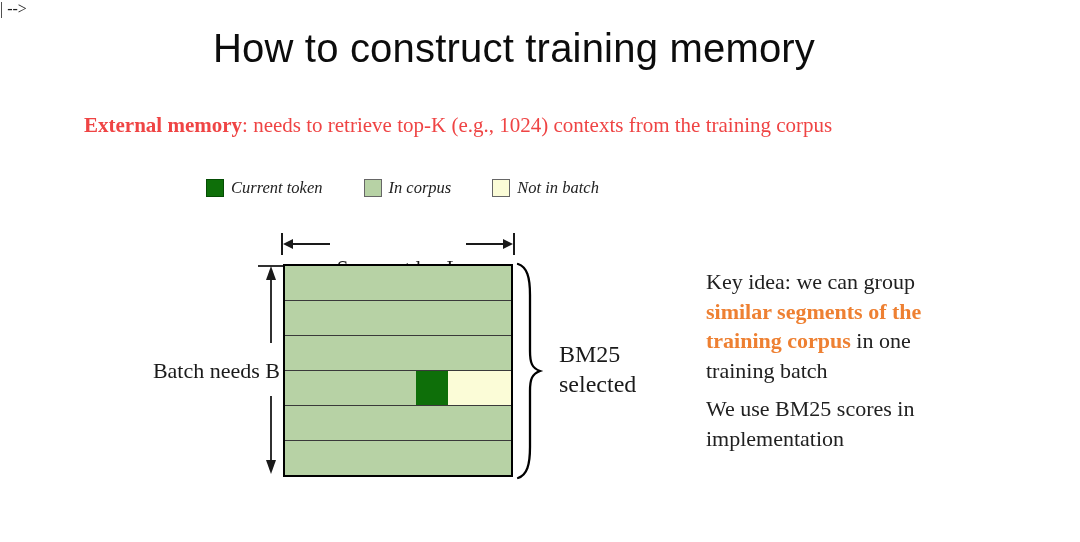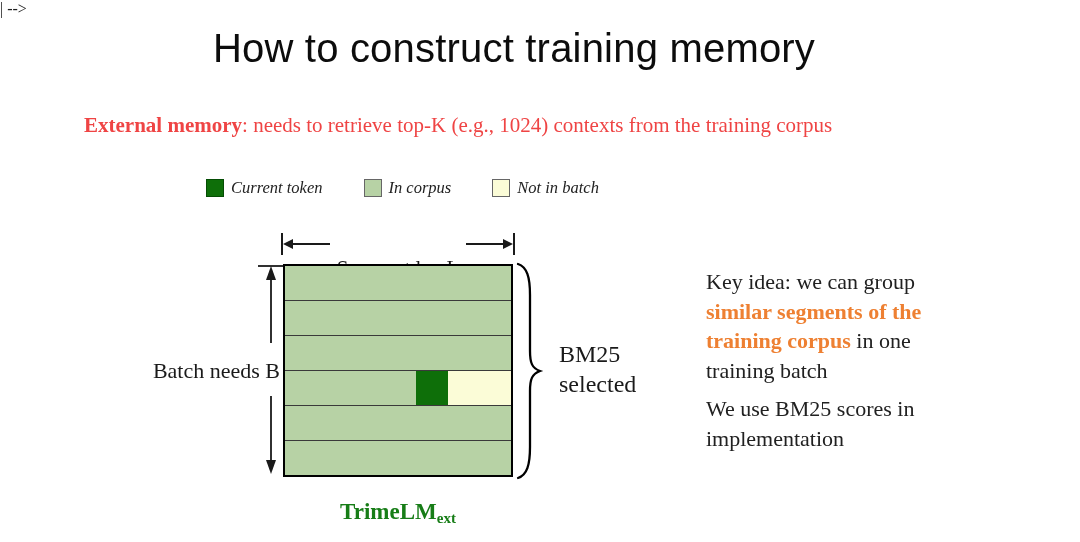--- a/index.html
+++ b/index.html
@@ -146,23 +146,20 @@
 
   
   <svg class="brace" width="30" height="220" viewBox="0 0 30 220">
     <path d="M4,3 C13,6 16,16 16,34 L16,90 C16,102 18,107 26,110 C18,113 16,118 16,130 L16,186 C16,204 13,214 4,217" fill="none" stroke="#000000" stroke-width="2.3" stroke-linecap="round"></path>
   </svg>
 
   <div class="bm25-label">BM25
 selected</div>
 
   
-  <div class="caption" style="color: rgb(23, 125, 23);">
-    <span>TrimeLM</span><span class="sub">ext</span>
-  </div>
 
   
   <div class="key-idea">
     <span>Key idea: we can group </span><span class="hl" style="color: rgb(238, 128, 50);">similar segments of the training corpus</span><span> in one training batch</span>
   </div>
 
   <div class="bm25-note">We use BM25 scores in implementation</div>
 
 </div>
 

